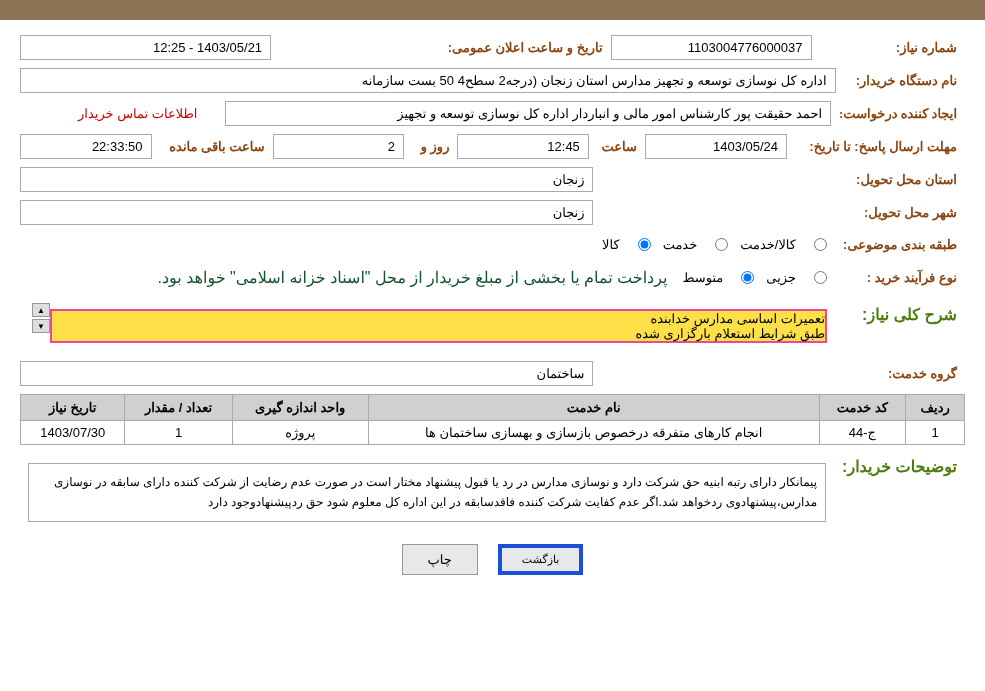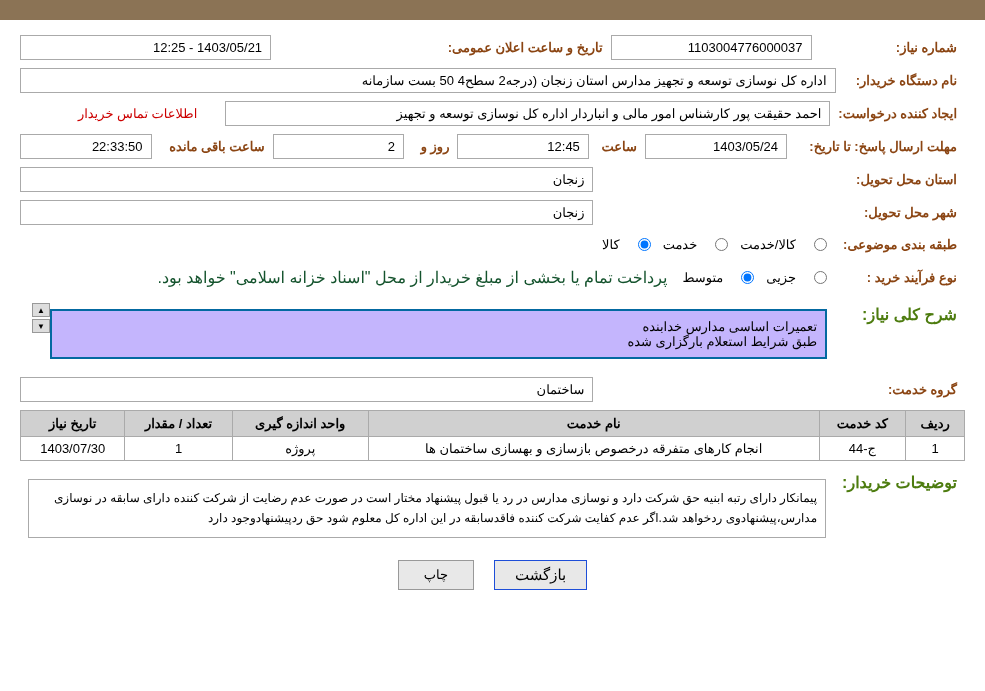--- a/index.html
+++ b/index.html
@@ -57,24 +57,23 @@
       display: flex;
       gap: 12px;
       align-items: center;
     }
     .radio-item {
       display: flex;
       align-items: center;
       gap: 18px;
     }
     .announcement-section {
-      border: 2px solid #0369a1;
-      background: #c4b5fd;
+      border: 2px solid #ec4899;
+      background: #fde047;
       margin: 6px 0;
-      padding: 8px;
       position: relative;
     }
     .scroll-arrows {
       display: flex;
       flex-direction: column;
       gap: 2px;
       margin-left: 4px;
     }
     .arrow-btn {
       width: 18px;
@@ -125,25 +124,25 @@
     .btn-print {
       background: #e8e8e8;
       border: 1px solid #999;
       padding: 5px 25px;
       cursor: pointer;
       font-family: Tahoma, Arial, sans-serif;
       font-size: 13px;
     }
     .btn-back {
       background: #e8e8e8;
-      border: 1px solid #1d4ed8;
+      border: 4px solid #1d4ed8;
       padding: 5px 20px;
       cursor: pointer;
       font-family: Tahoma, Arial, sans-serif;
-      font-size: 15px;
+      font-size: 11px;
     }
     .section-title {
       color: #4d7c0f;
       font-weight: bold;
       font-size: 16px;
     }
     .gray-bar {
       background: #d8d8d8;
       padding: 4px 10px;
       margin: 6px 0;
@@ -178,21 +177,21 @@
           <tr>
         <td class="label-cell" style="width:130px;">نام دستگاه خریدار:</td>
         <td class="value-cell">اداره کل نوسازی   توسعه و تجهیز مدارس استان زنجان (درجه2  سطح4  50 بست سازمانه</td>
       </tr>
     </tbody>
       </table>
 
     <table class="info-table">
       <tbody>
           <tr>
-        <td class="label-cell" style="width:130px;">ایجاد کننده درخواست:</td>
+        <td class="label-cell" style="width:130px;font-family:Liberation Serif, serif;">ایجاد کننده درخواست:</td>
         <td class="value-cell">احمد حقیقت پور کارشناس امور مالی و انباردار اداره کل نوسازی   توسعه و تجهیز</td>
         <td style="width:20px;"></td>
         <td>
           <a href="#" class="contact-link">اطلاعات تماس خریدار</a>
         </td>
       </tr>
     </tbody>
       </table>
 
     <table class="info-table">

